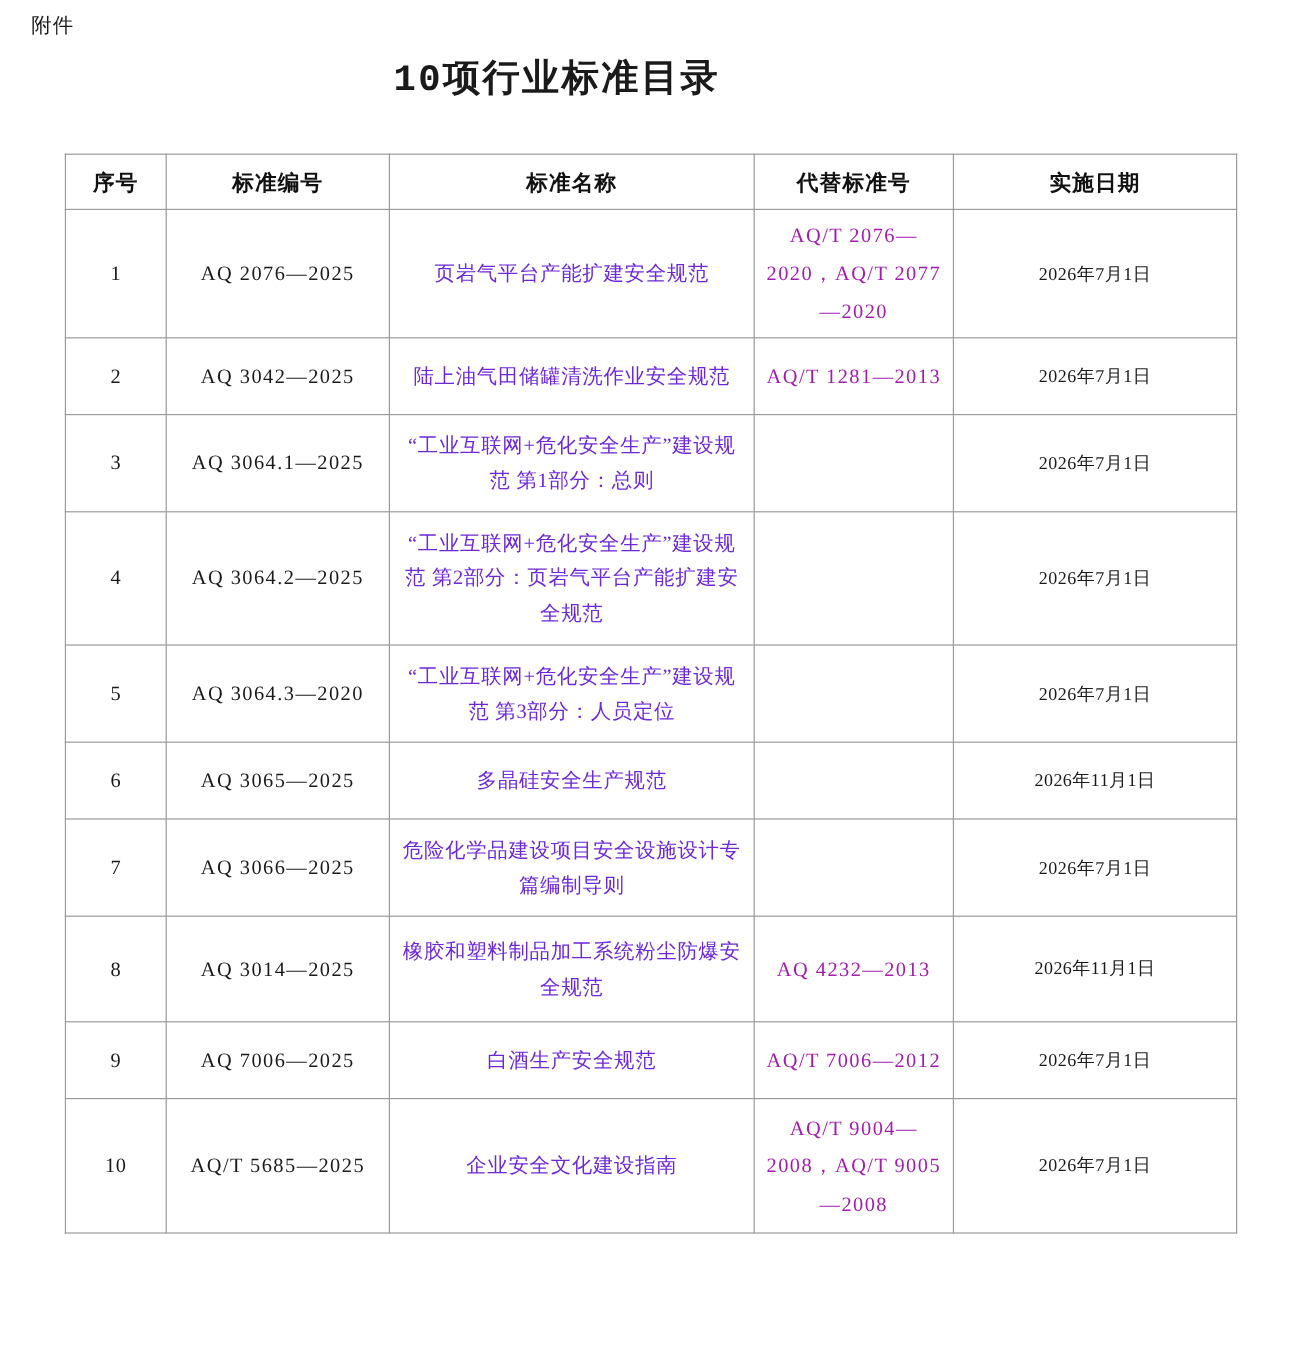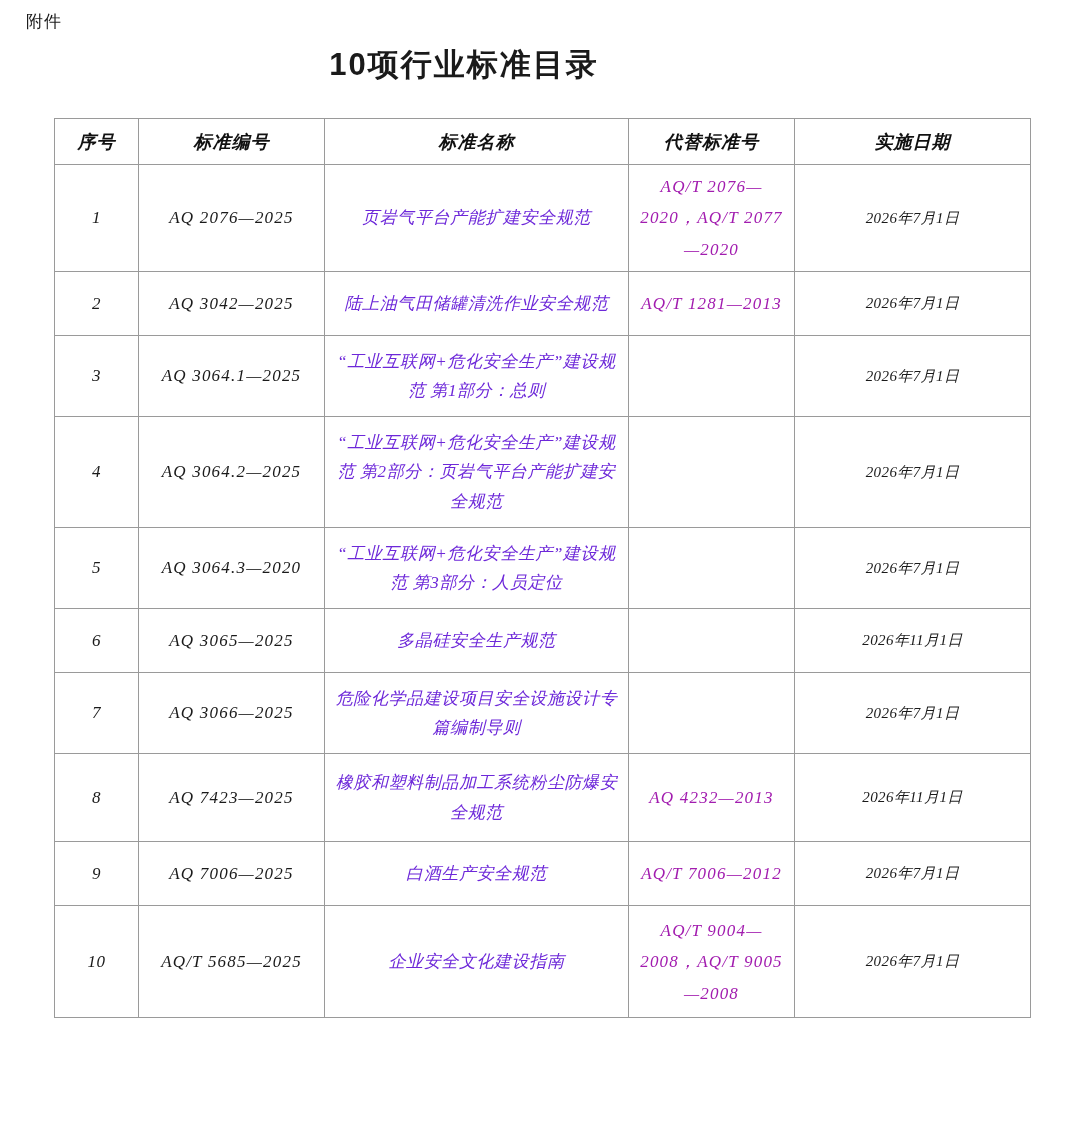--- a/index.html
+++ b/index.html
@@ -34,28 +34,27 @@
   .doc-title {
     position: absolute;
     left: 0;
     top: 44px;
     width: 928px;
     text-align: center;
     font-size: 31px;
     font-weight: bold;
     letter-spacing: 2px;
     color: #1a1a1a;
-    font-family: Liberation Sans, sans-serif;
+    font-family: Liberation Mono, monospace;
   }
   .table-wrap {
     position: absolute;
     left: 54px;
-    top: 118px;
+    top: 128px;
     width: 976px;
-    font-style: italic;
   }
   table.std-table {
     border-collapse: collapse;
     width: 976px;
     table-layout: fixed;
   }
   table.std-table col.c0 { width: 84px; }
   table.std-table col.c1 { width: 186px; }
   table.std-table col.c2 { width: 304px; }
   table.std-table col.c3 { width: 166px; }
@@ -188,21 +187,21 @@
         </tr>
         <tr class="row-7">
           <td class="seq">7</td>
           <td class="code">AQ 3066—2025</td>
           <td class="name">危险化学品建设项目安全设施设计专篇编制导则</td>
           <td class="replaced"></td>
           <td class="date">2026年7月1日</td>
         </tr>
         <tr class="row-8">
           <td class="seq">8</td>
-          <td class="code">AQ 7423—2025</td>
+          <td class="code">AQ 3014—2025</td>
           <td class="name">橡胶和塑料制品加工系统粉尘防爆安全规范</td>
           <td class="replaced">AQ 4232—2013</td>
           <td class="date">2026年11月1日</td>
         </tr>
         <tr class="row-9">
           <td class="seq">9</td>
           <td class="code">AQ 7006—2025</td>
           <td class="name">白酒生产安全规范</td>
           <td class="replaced">AQ/T 7006—2012</td>
           <td class="date">2026年7月1日</td>

